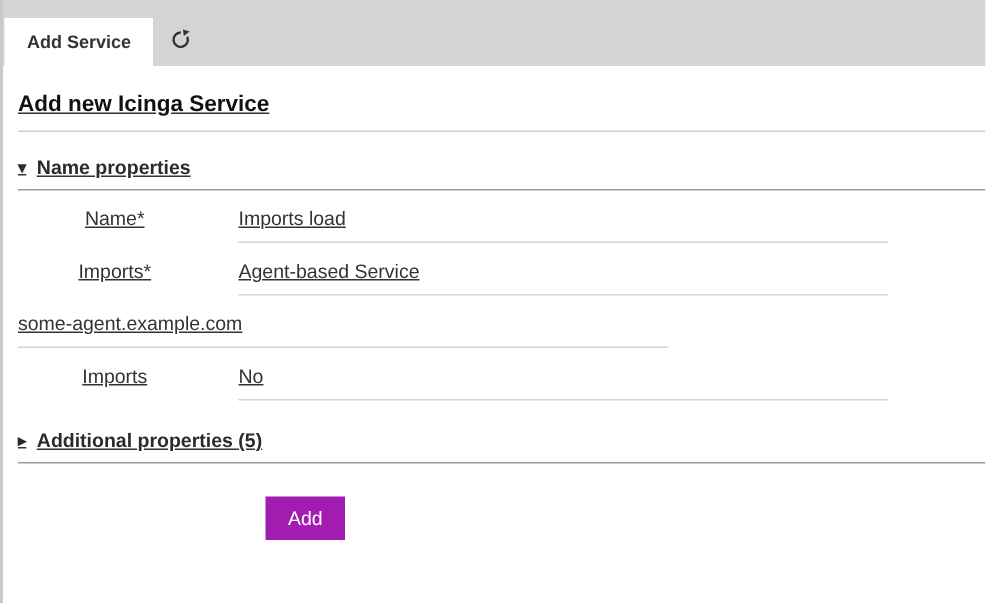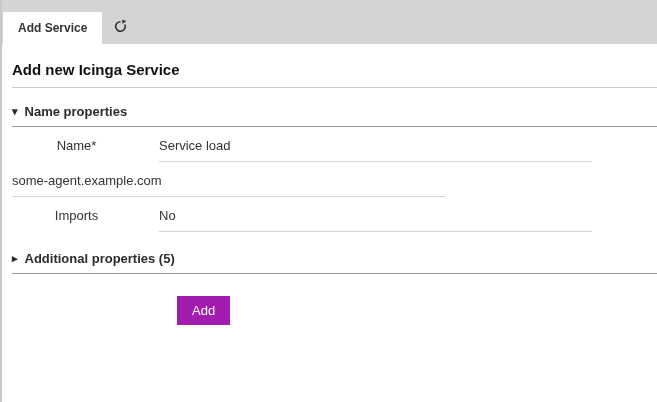--- a/index.html
+++ b/index.html
@@ -40,20 +40,21 @@
     width: 36px;
     display: flex;
     align-items: center;
     justify-content: center;
     cursor: pointer;
   }
 
   
   .content {
     padding: 0 0 0 10px;
+    text-decoration: underline;
   }
   h1.page-title {
     margin-top: 17px;
     font-size: 15px;
     font-weight: bold;
     color: #111111;
     padding-bottom: 9px;
     border-bottom: 1px solid #cccccc;
   }
 
@@ -132,23 +133,27 @@
 
     <h1 class="page-title">Add new Icinga Service</h1>
 
     <div class="section-header">
       <span class="caret">▾</span>
       <span>Name properties</span>
     </div>
 
     <div class="form-row">
       <label class="form-label">Name*</label>
-      <div class="form-value">Service load</div>
+      <div class="form-value">Imports load</div>
     </div>
 
+    <div class="form-row">
+      <label class="form-label">Imports*</label>
+      <div class="form-value">Agent-based Service</div>
+    </div>
 
     <div class="form-row">
       <div class="form-value">some-agent.example.com</div>
     </div>
 
     <div class="form-row">
       <label class="form-label">Imports</label>
       <div class="form-value">No</div>
     </div>
 

